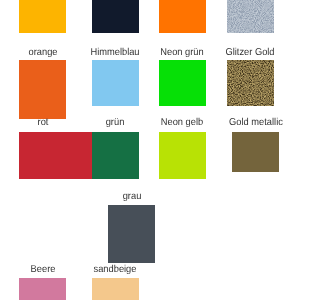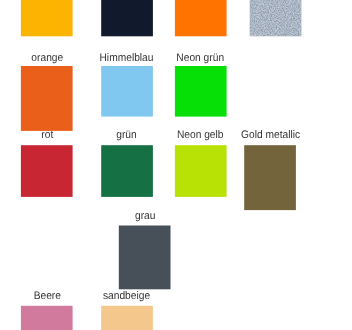--- a/index.html
+++ b/index.html
@@ -141,39 +141,47 @@
       
     </div>
     <div class="swatch-label" style="top: -12px;">Himmelblau</div>
   </div>
     <div class="swatch-cell" style="left: 158.8px; top: 59.5px; height: 46.8px;">
     <div class="swatch" style="background: rgb(6, 224, 6);">
       
     </div>
     <div class="swatch-label" style="top: -12px;">Neon grün</div>
   </div>
-    <div class="swatch-cell" style="left: 19.2px; top: 132.3px; height: 46.8px;">
+    <div class="swatch-cell" style="left: 226.7px; top: 59.5px; height: 46.8px;">
+    <div class="swatch" style="background: rgb(125, 107, 64);">
+      <svg class="tex-overlay">
+        <rect x="0" y="0" width="100%" height="100%" filter="url(#f-glitter-gold)"></rect>
+      </svg>
+    </div>
+    <div class="swatch-label" style="top: -12px;">Glitzer Gold</div>
+  </div>
+    <div class="swatch-cell" style="left: 19.2px; top: 132.3px; height: 46.8px; padding-left: 46px;">
     <div class="swatch" style="background: rgb(199, 38, 50);">
       
     </div>
     <div class="swatch-label" style="top: -14px;">rot</div>
   </div>
     <div class="swatch-cell" style="left: 158.8px; top: 132.3px; height: 46.8px;">
     <div class="swatch" style="background: rgb(184, 226, 5);">
       
     </div>
     <div class="swatch-label" style="top: -14px;">Neon gelb</div>
   </div>
     <div class="swatch-cell" style="left: 91.8px; top: 132.3px; height: 46.8px;">
     <div class="swatch" style="background: rgb(21, 112, 68);">
       
     </div>
     <div class="swatch-label" style="top: -14px;">grün</div>
   </div>
-    <div class="swatch-cell" style="left: 222px; top: 132.3px; height: 59px;">
+    <div class="swatch-cell" style="left: 232px; top: 132.3px; height: 40px;">
     <div class="swatch" style="background: rgb(116, 100, 60);">
       
     </div>
     <div class="swatch-label" style="top: -14px;">Gold metallic</div>
   </div>
     <div class="swatch-cell" style="left: 108px; top: 205.2px; height: 58px;">
     <div class="swatch" style="background: rgb(71, 79, 88);">
       
     </div>
     <div class="swatch-label" style="top: -13px;">grau</div>

